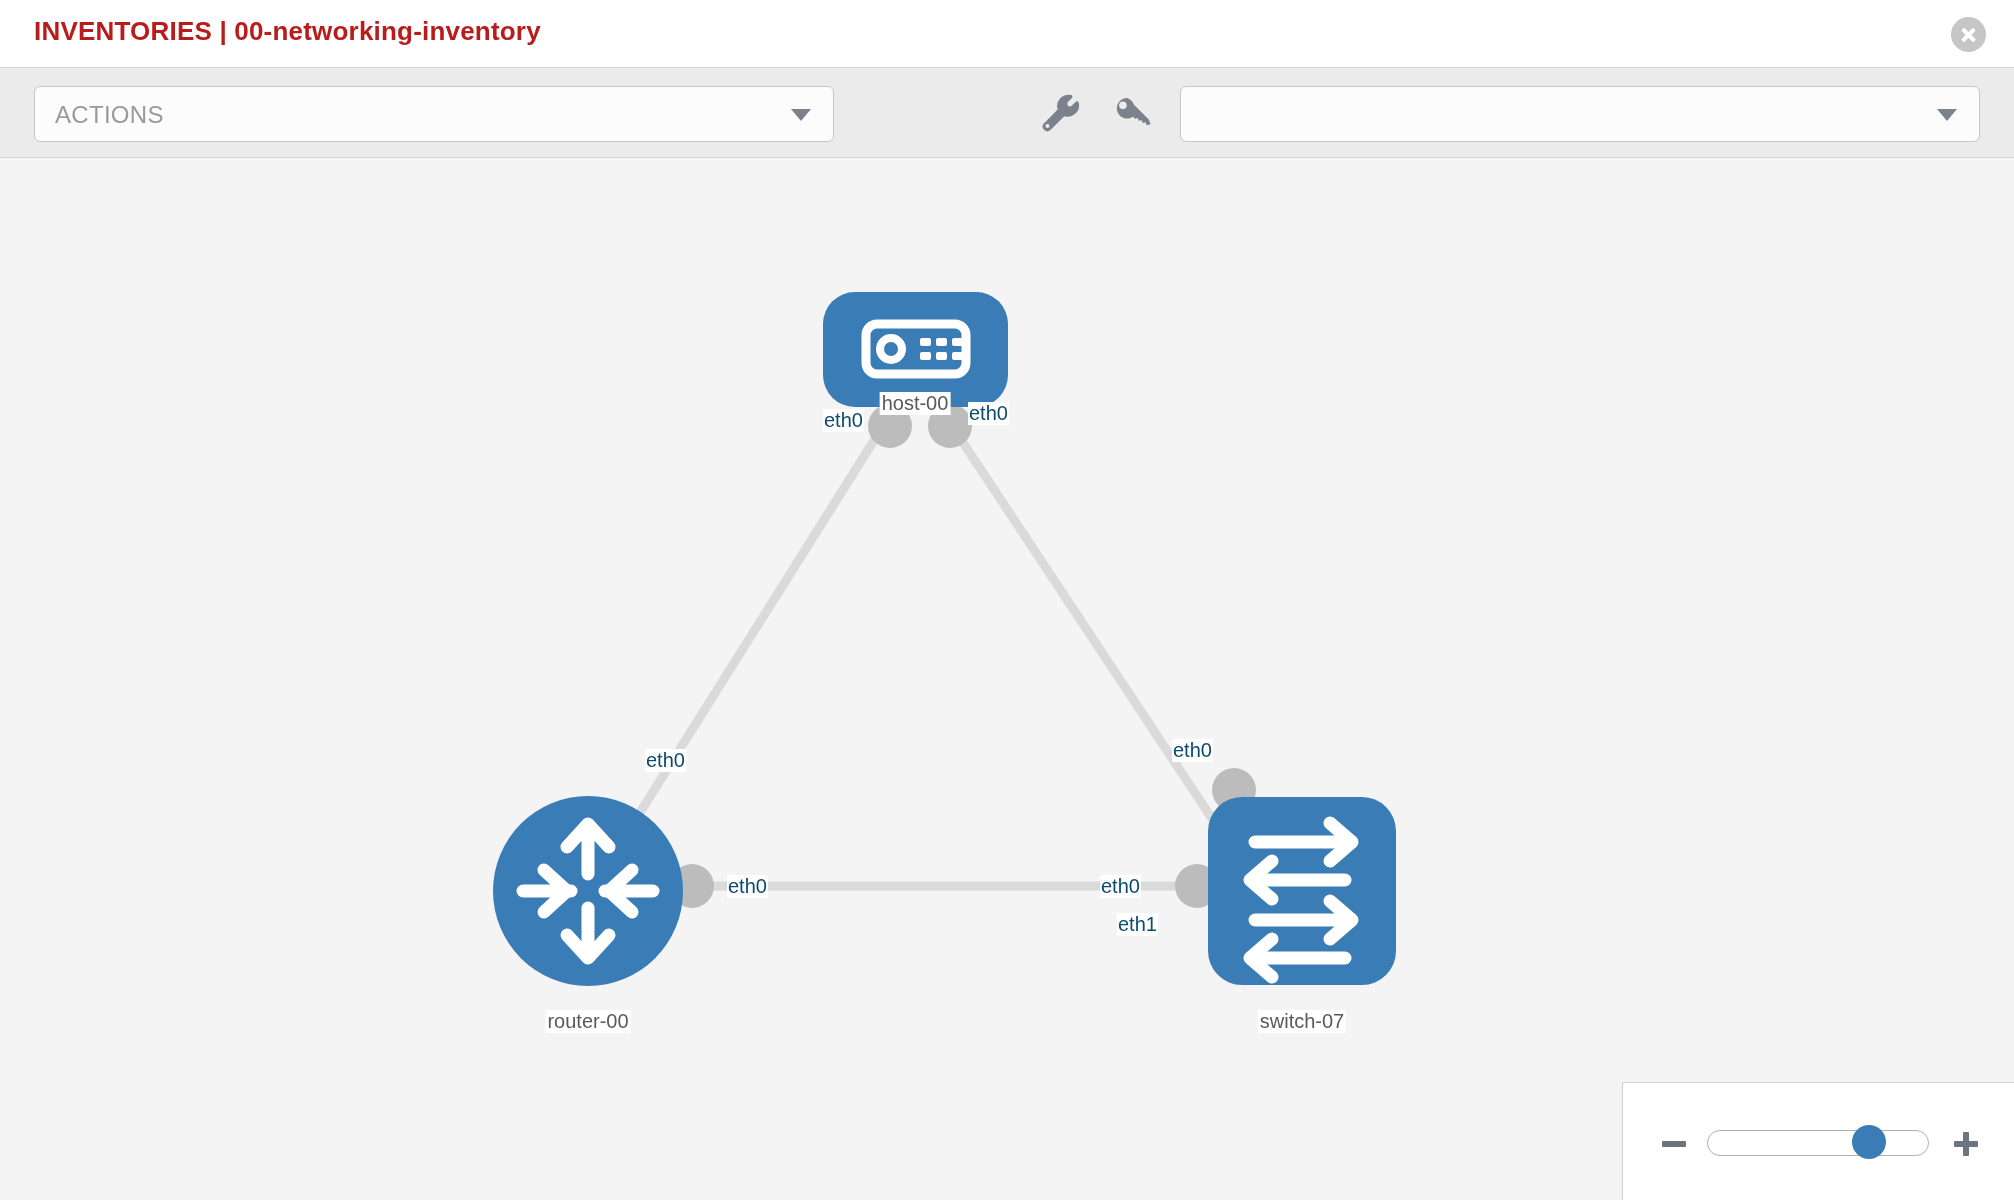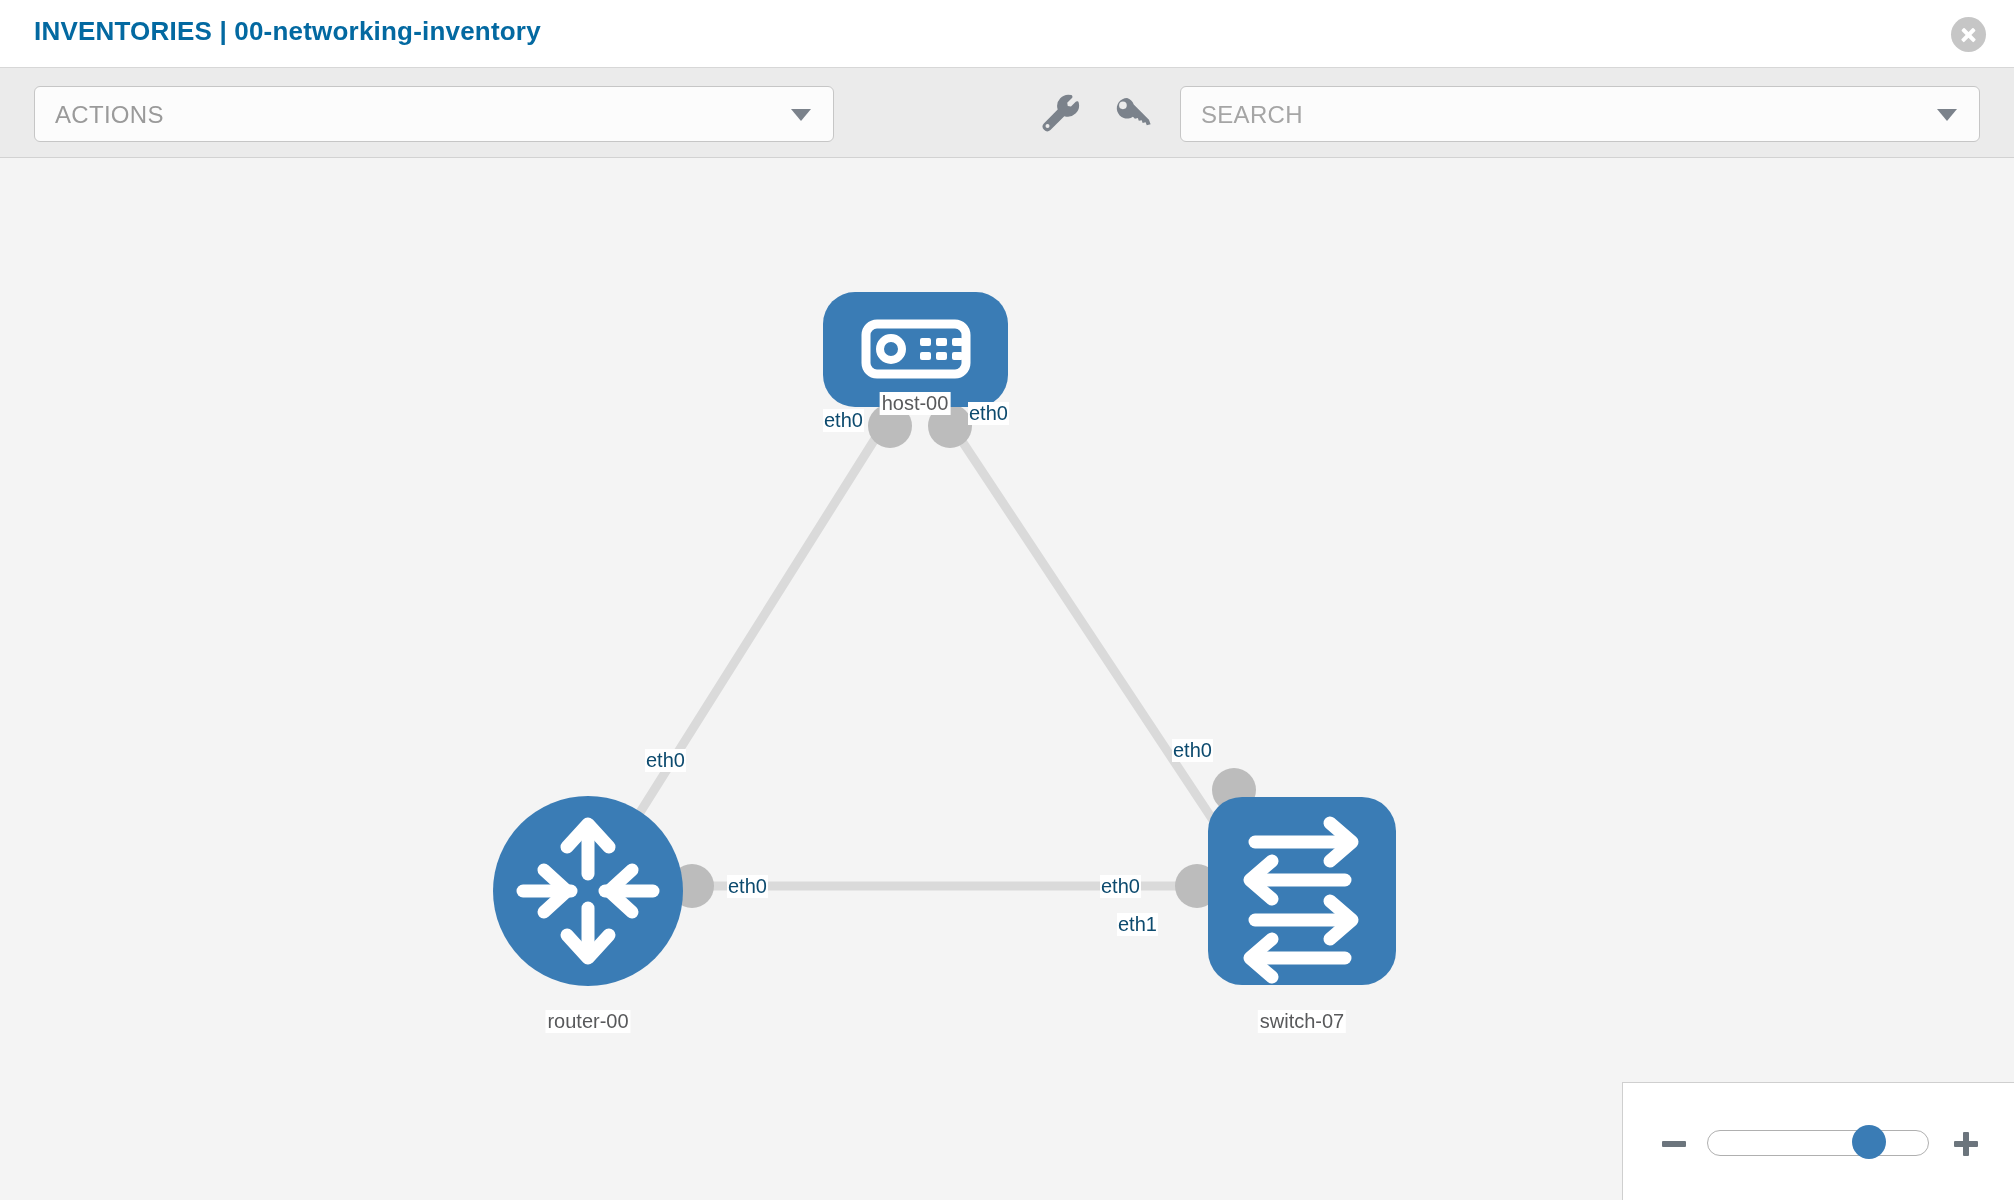--- a/index.html
+++ b/index.html
@@ -24,21 +24,21 @@
     background: #ffffff;
     border-bottom: 1px solid #d7d7d7;
     box-sizing: border-box;
   }
   .page-title {
     position: absolute;
     left: 34px;
     top: 16px;
     font-size: 26px;
     font-weight: bold;
-    color: #0369a1;
+    color: #b91c1c;
     letter-spacing: 0.2px;
     white-space: nowrap;
   }
   .close-btn {
     position: absolute;
     right: 28px;
     top: 17px;
     width: 35px;
     height: 35px;
     border-radius: 50%;
@@ -263,21 +263,20 @@
   </svg>
 </div>
 
 <div class="icon-btn key-btn">
   <svg width="44" height="44" viewBox="0 0 24 24" fill="#7b828b">
     <path d="M9.3 2.2a5.6 5.6 0 1 0 3.2 10.2l1.1 1.1 1.6-.35.5 1.5 1.6-.4.5 1.55 1.65-.4.6 1.65 2.1-.55-.9-2.45-8.3-8.3A5.6 5.6 0 0 0 9.3 2.2zM7.05 8.3a2.1 2.1 0 1 1 2.1-2.1 2.1 2.1 0 0 1-2.1 2.1z"></path>
   </svg>
 </div>
 
 <div class="search-box">
-  <input type="text" placeholder="SEARCH" style="">
   <span class="caret"></span>
 </div>
 
 <div class="canvas">
 
   <svg class="graph-svg">
 
     <g>
       <line x1="885" y1="265" x2="600" y2="718" stroke="#dadada" stroke-width="9" stroke-linecap="round"></line>
       <line x1="950" y1="265" x2="1250" y2="718" stroke="#dadada" stroke-width="9" stroke-linecap="round"></line>

